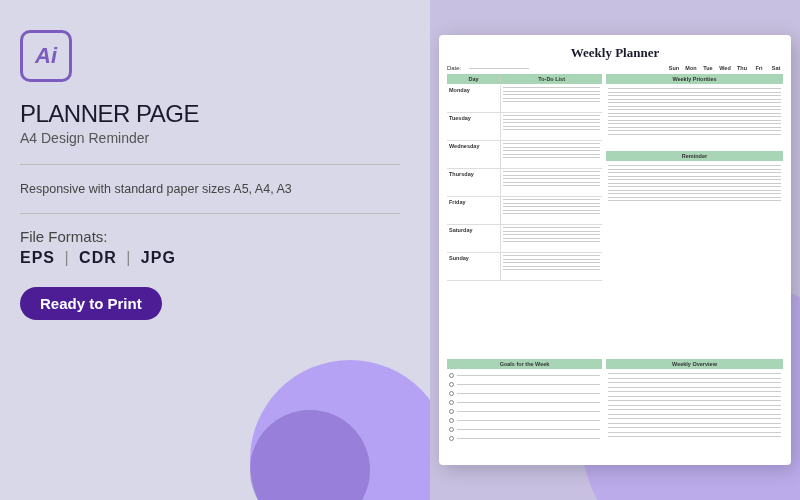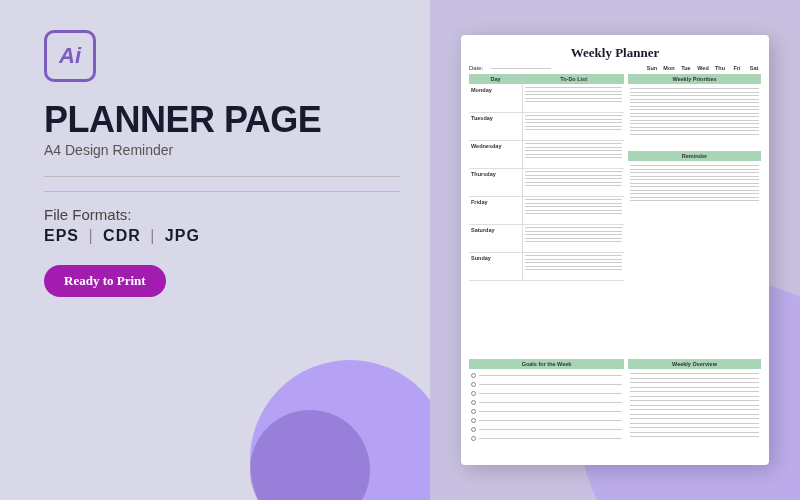--- a/index.html
+++ b/index.html
@@ -11,21 +11,21 @@
       background: #d8d8e8;
       display: flex;
       flex-direction: row;
     }
 
     
     .left-panel {
       width: 430px;
       height: 500px;
       background: #d8d8e8;
-      padding: 30px 30px 30px 44px;
+      padding: 30px 30px 30px 20px;
       display: flex;
       flex-direction: column;
       justify-content: flex-start;
       position: relative;
       overflow: hidden;
     }
 
     .left-panel .decorative-circle {
       position: absolute;
       bottom: -60px;
@@ -72,22 +72,22 @@
       font-size: 15px;
       color: #444;
       font-weight: normal;
       line-height: 1.4;
       margin-bottom: 2px;
       position: relative;
       z-index: 1;
     }
 
     .main-title {
-      font-size: 36px;
-      font-weight: 700;
+      font-size: 24px;
+      font-weight: 400;
       color: #1a1a2e;
       line-height: 1.0;
       margin-bottom: 4px;
       position: relative;
       z-index: 1;
       letter-spacing: -0.5px;
     }
 
     .template-type {
       font-size: 14px;
@@ -151,31 +151,30 @@
     }
     .file-formats .formats span.separator {
       color: #888;
       font-weight: normal;
       margin: 0 4px;
     }
 
     .ready-btn {
       position: relative;
       z-index: 1;
-      background: #a21caf;
+      background: #4c1d95;
       color: white;
       border: none;
       border-radius: 20px;
       padding: 8px 20px;
-      font-size: 13px;
+      font-size: 15px;
       font-weight: 600;
       cursor: pointer;
       display: inline-block;
       width: fit-content;
-      font-family: Liberation Serif, serif;
     }
 
     
     .right-panel {
       width: 370px;
       height: 500px;
       background: #c8c0e0;
       display: flex;
       align-items: center;
       justify-content: center;
@@ -189,21 +188,21 @@
       right: -80px;
       width: 300px;
       height: 300px;
       border-radius: 50%;
       background: #a78bfa;
       opacity: 0.4;
     }
 
     
     .planner-doc {
-      width: 308px;
+      width: 352px;
       height: 430px;
       background: white;
       border-radius: 4px;
       box-shadow: 4px 4px 20px rgba(0,0,0,0.2);
       padding: 10px 8px 8px 8px;
       position: relative;
       z-index: 1;
       overflow: hidden;
     }
 
@@ -429,20 +428,21 @@
   <div class="ai-badge">
     <span>Ai</span>
   </div>
 
   <div class="main-title">PLANNER PAGE</div>
   <div class="template-type">A4 Design Reminder</div>
 
   <div class="divider"></div>
 
 
+  <div class="responsive-text">Responsive with standard paper sizes A5, A4, A3</div>
 
   <div class="divider2"></div>
 
   <div class="file-formats">
     <div class="label">File Formats:</div>
     <div class="formats">
       <span>EPS</span>
       <span class="separator">|</span>
       <span>CDR</span>
       <span class="separator">|</span>

